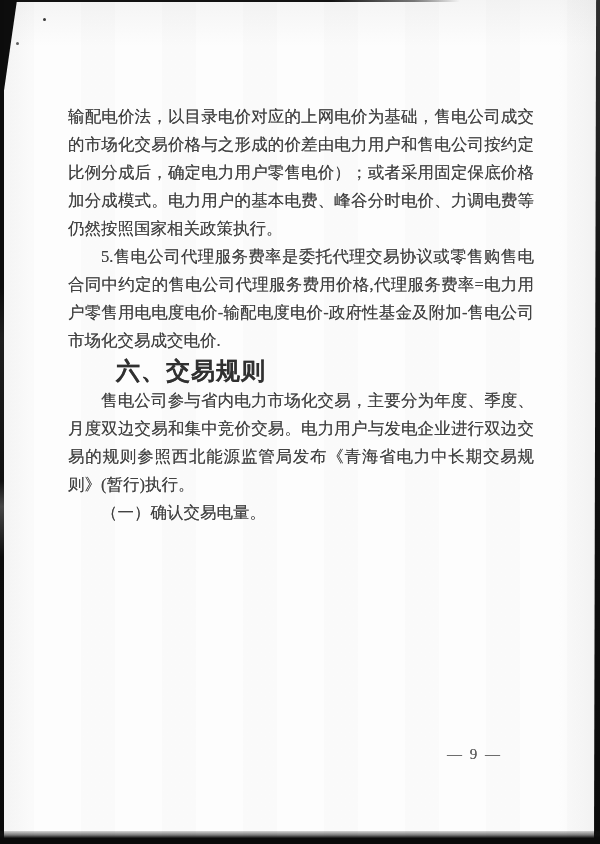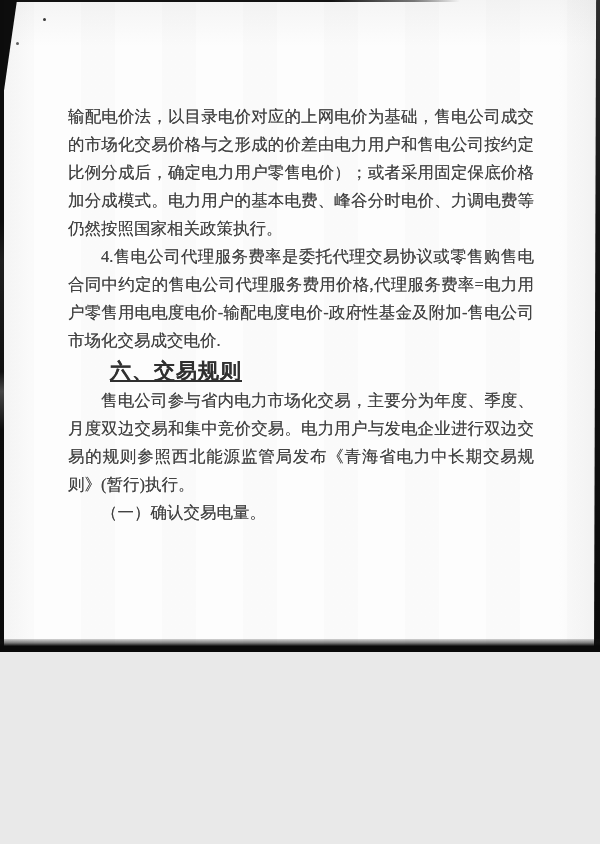--- a/index.html
+++ b/index.html
@@ -3,21 +3,21 @@
 <meta charset="utf-8">
 <style>
   html, body {
     margin: 0;
     padding: 0;
     background: #e9e9e9;
   }
   .viewport {
     position: relative;
     width: 600px;
-    height: 652px;
+    height: 844px;
     overflow: hidden;
     background: #fef9c3;
     font-family: "Liberation Serif", "DejaVu Serif", serif;
   }
   
   .paper {
     position: absolute;
     inset: 0;
     background:
       linear-gradient(180deg, rgba(170,170,170,0.10), rgba(255,255,255,0) 46px),
@@ -65,27 +65,26 @@
     font-size: 16.5px;
     line-height: 28px;
     text-align: justify;
     text-align-last: left;
     text-shadow: 0 0 0.6px rgba(70,70,70,0.75);
   }
   .para { margin: 0; text-indent: 2em; }
   .para.no-indent { text-indent: 0; }
   .section-heading {
     margin: 2px 0;
-    font-size: 21px;
+    font-size: 24px;
     line-height: 28px;
     font-weight: bold;
     color: #303030;
     text-indent: 2em;
     letter-spacing: 1px;
-    text-decoration: underline;
   }
   .page-number {
     position: absolute;
     top: 746px;
     left: 447px;
     color: #585858;
     font-size: 15px;
     letter-spacing: 2px;
     text-shadow: 0 0 0.5px rgba(90,90,90,0.7);
   }
@@ -99,20 +98,20 @@
   <div class="edge-top"></div>
   <div class="corner-wedge"></div>
   <div class="edge-left"></div>
   <div class="edge-right"></div>
   <div class="edge-bottom"></div>
   <div class="speck speck-1"></div>
   <div class="speck speck-2"></div>
 
   <div class="doc-body">
     <p class="para no-indent">输配电价法，以目录电价对应的上网电价为基础，售电公司成交的市场化交易价格与之形成的价差由电力用户和售电公司按约定比例分成后，确定电力用户零售电价）；或者采用固定保底价格加分成模式。电力用户的基本电费、峰谷分时电价、力调电费等仍然按照国家相关政策执行。</p>
-    <p class="para">4.售电公司代理服务费率是委托代理交易协议或零售购售电合同中约定的售电公司代理服务费用价格,代理服务费率=电力用户零售用电电度电价-输配电度电价-政府性基金及附加-售电公司市场化交易成交电价.</p>
+    <p class="para">5.售电公司代理服务费率是委托代理交易协议或零售购售电合同中约定的售电公司代理服务费用价格,代理服务费率=电力用户零售用电电度电价-输配电度电价-政府性基金及附加-售电公司市场化交易成交电价.</p>
     <h2 class="section-heading">六、交易规则</h2>
     <p class="para">售电公司参与省内电力市场化交易，主要分为年度、季度、月度双边交易和集中竞价交易。电力用户与发电企业进行双边交易的规则参照西北能源监管局发布《青海省电力中长期交易规则》(暂行)执行。</p>
     <p class="para">（一）确认交易电量。</p>
   </div>
 
   <div class="page-number">— 9 —</div>
 </div>
 
 </body></html>

